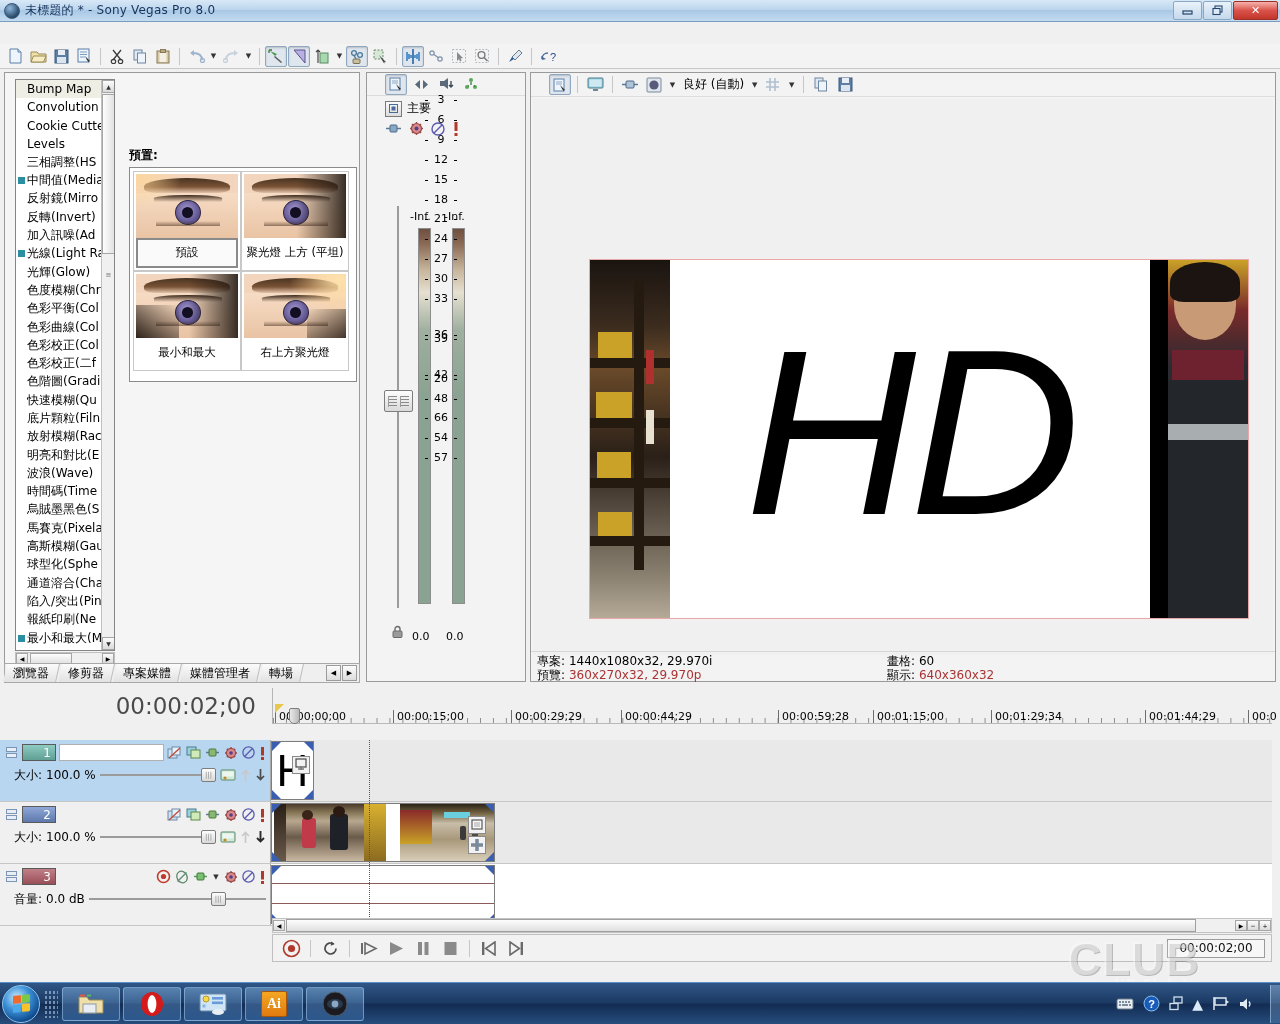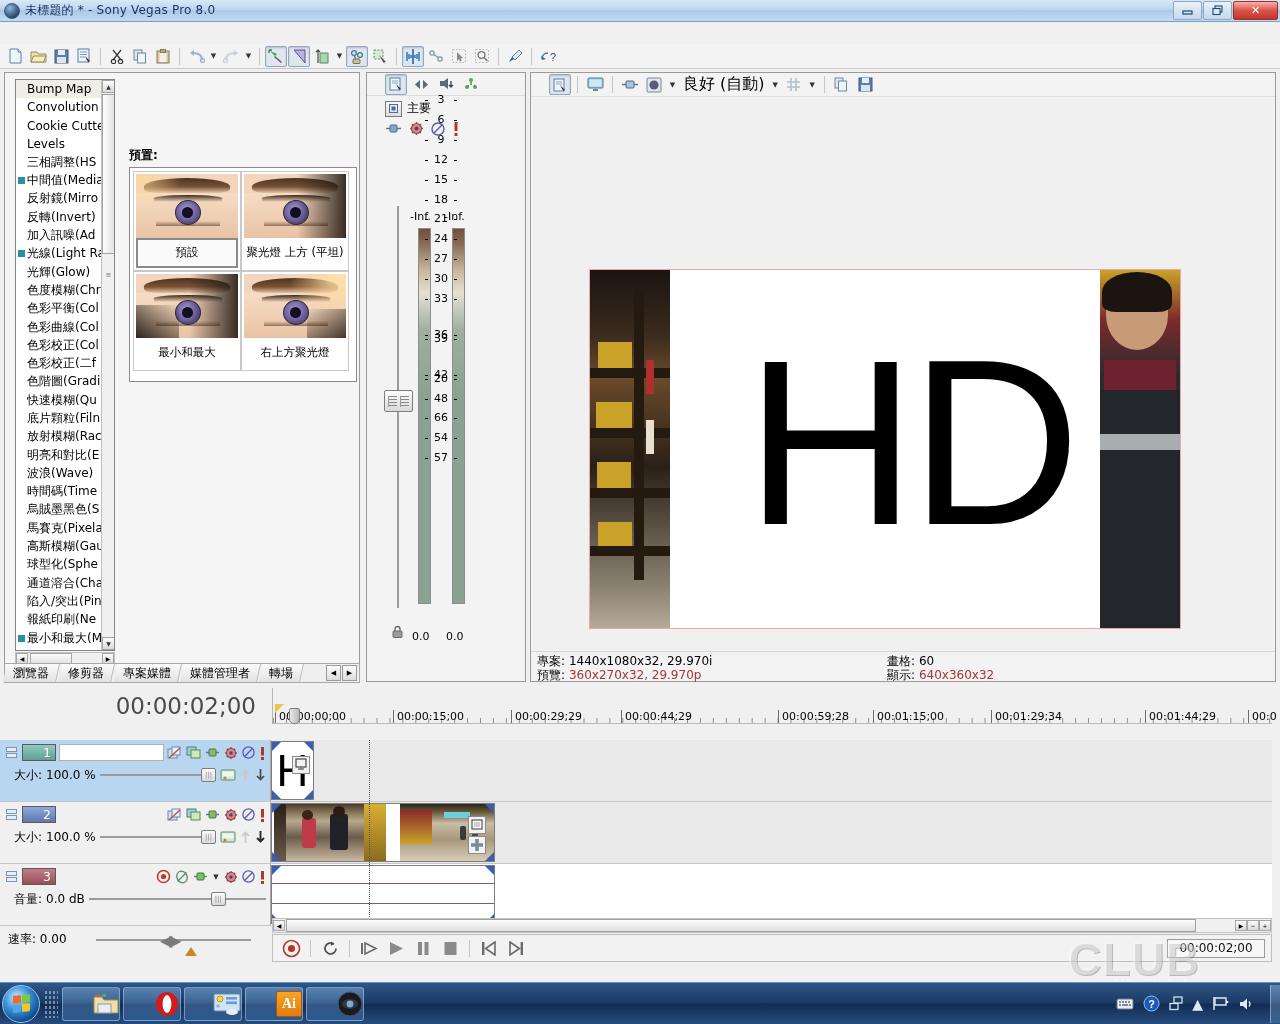--- a/index.html
+++ b/index.html
@@ -215,28 +215,28 @@
   .meter-tick::after { right: -2px; }
   .meter-val { position: absolute; top: 492px; font-size: 11px; color: #000; }
 
   
   .previewpanel {
     position: absolute; left: 530px; top: 72px; width: 746px; height: 610px;
     background: #f3f3f3; border: 1px solid #9a9a9a;
   }
   .prev-tb { display: flex; align-items: center; height: 24px; padding-left: 18px; gap: 2px;
              border-bottom: 1px solid #dedede; }
-  .prev-quality { font-size: 16px; color: #000; padding: 0 3px; }
+  .prev-quality { font-size: 12px; color: #000; padding: 0 3px; }
   .prev-stage {
     position: absolute; left: 2px; top: 26px; width: 740px; height: 556px;
     background: #f0f0f0;
   }
   .prev-video {
-    position: absolute; left: 56px; top: 170px; width: 592px; height: 360px;
-    background: #000; border: 1px solid #e9a7a7; overflow: hidden;
+    position: absolute; left: 56px; top: 160px; width: 660px; height: 360px;
+    background: #000; border: 1px solid #e9a7a7; overflow: hidden; font-style: italic;
   }
   .pv-left { position: absolute; left: 0; top: 0; width: 80px; height: 100%;
     background: linear-gradient(to bottom, #1a1410 0%, #3a2b1e 18%, #6a4a2a 30%, #2a2018 55%, #8a8070 88%, #b5aa98 100%); }
   .pv-shelf { position: absolute; background: #c9a227; }
   .pv-shelfdark { position: absolute; background: #241a10; }
   .pv-white { position: absolute; left: 80px; top: 0; width: 480px; height: 100%; background: #fff; }
   .pv-hd {
     position: absolute; left: 80px; top: 0; width: 480px; height: 100%;
     display: flex; align-items: center; justify-content: center;
     font-family: "Liberation Sans", sans-serif; font-size: 236px; font-weight: 400;
@@ -396,21 +396,21 @@
   }
   .orbflag { width: 17px; height: 17px; display: grid;
     grid-template-columns: 1fr 1fr; grid-template-rows: 1fr 1fr; gap: 1.5px; transform: skewY(-6deg); }
   .orbflag i { display: block; border-radius: 1px; }
   .tb-grip2 { width: 14px; height: 28px; margin: 0 4px;
     background: radial-gradient(circle, rgba(190,215,240,.55) 38%, transparent 39%) 0 0/4px 5px; }
   .tbtask {
     width: 58px; height: 34px; margin-right: 3px; border-radius: 3px;
     background: linear-gradient(to bottom, rgba(150,200,245,.42), rgba(70,130,200,.30));
     border: 1px solid rgba(170,210,245,.5);
-    display: flex; align-items: center; justify-content: flex-end;
+    display: flex; align-items: center; justify-content: center;
   }
   .tray { margin-left: auto; display: flex; align-items: center; gap: 9px; padding-right: 10px; }
   .tray-ic { color: #dbeaf8; font-size: 14px; display:flex; align-items:center; }
   .showdesk { width: 10px; height: 38px; margin-left: 6px;
     background: linear-gradient(to bottom, rgba(190,220,250,.35), rgba(120,170,220,.25));
     border-left: 1px solid rgba(190,220,250,.5); }
   svg { display: block; }
 </style>
 </head>
 <body>
@@ -1328,26 +1328,20 @@
   </div>
 
   <div class="tl-hscroll">
     <div class="hsb-a">◀</div>
     <div class="tl-hthumb" style="width:910px;margin-left:1px"></div>
     <div class="hsb-a" style="margin-left:auto">▶</div>
     <div class="hsb-a">−</div>
     <div class="hsb-a">+</div>
   </div>
 
-  <div class="rate-bar">
-    <div class="rate-lbl">速率: 0.00</div>
-    <div class="rate-track"></div>
-    <div class="rate-thumb">◀▶</div>
-    <div class="rate-mark"></div>
-  </div>
 
   <div class="transport">
     <div class="tp-btn">
       <svg width="19" height="19">
           <circle cx="9.5" cy="9.5" r="8" fill="none" stroke="#b03a2a" stroke-width="1.6"></circle>
           <circle cx="9.5" cy="9.5" r="3.6" fill="#b03a2a"></circle>
         </svg>
       </div>
     <div class="tsep"></div>
     <div class="tp-btn">

